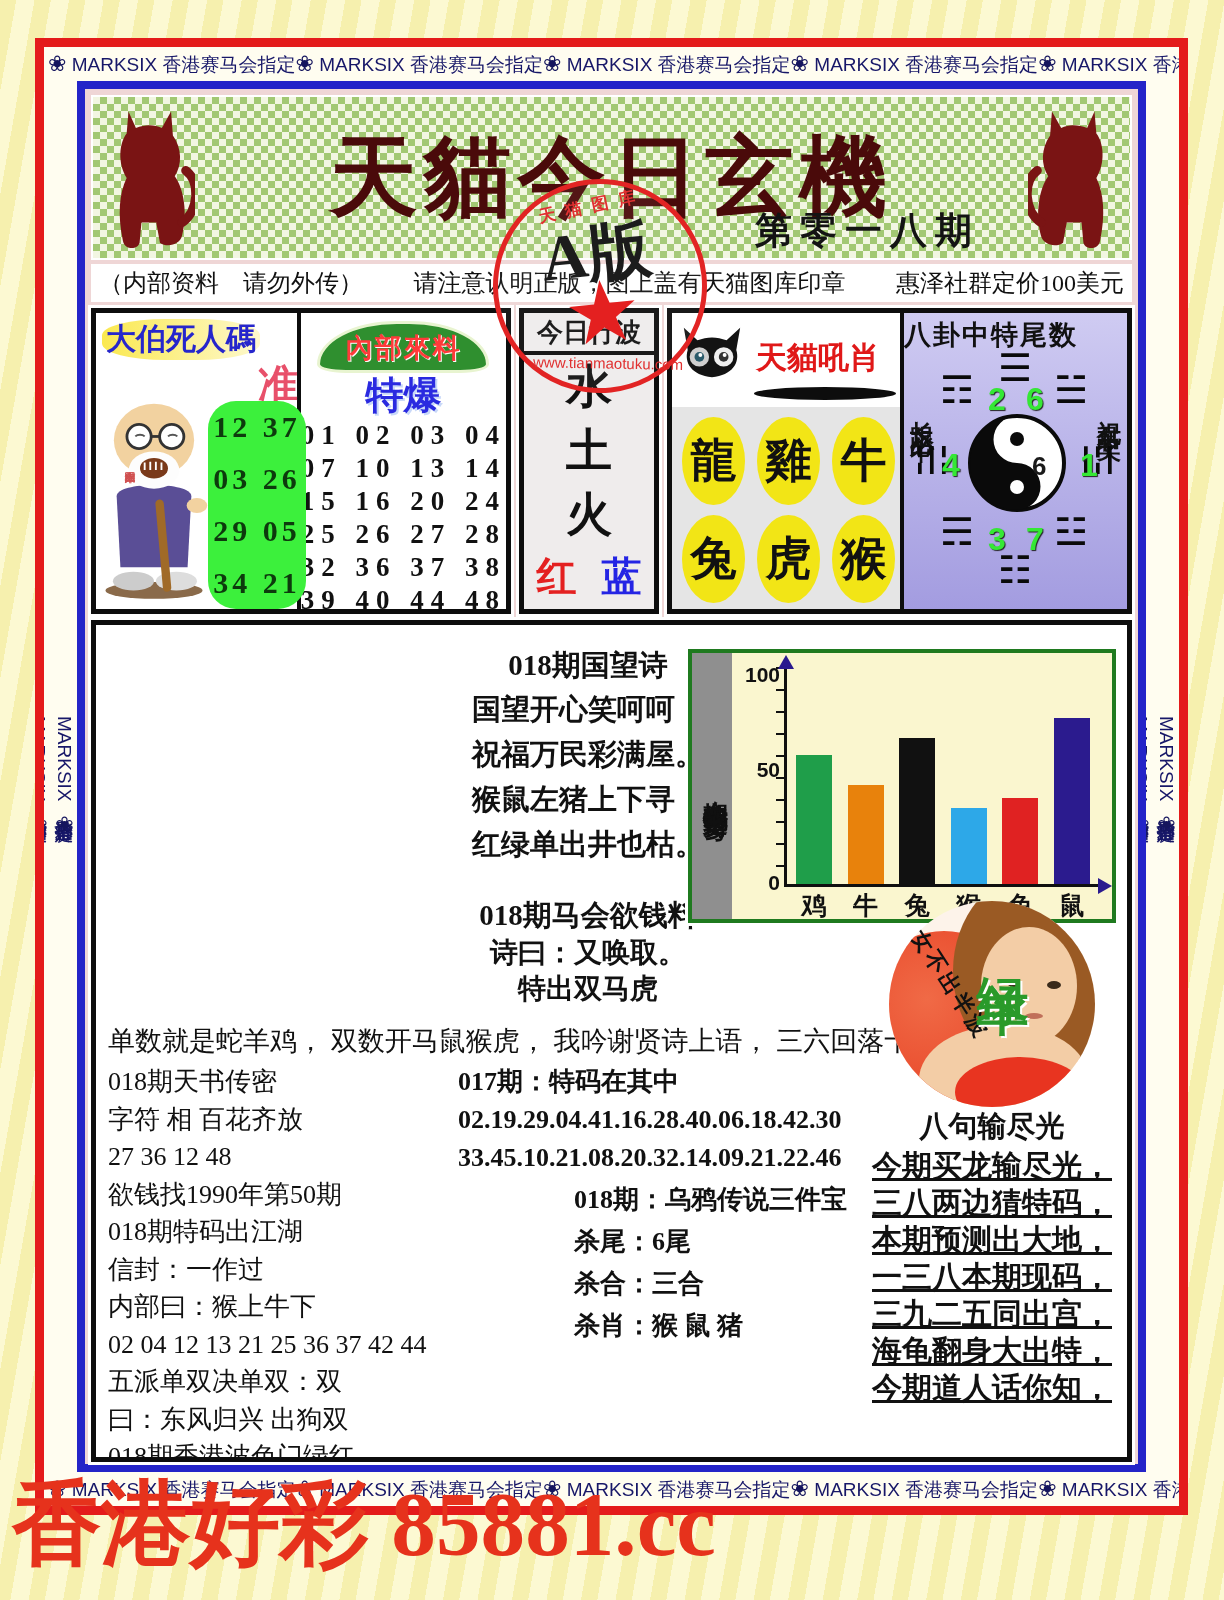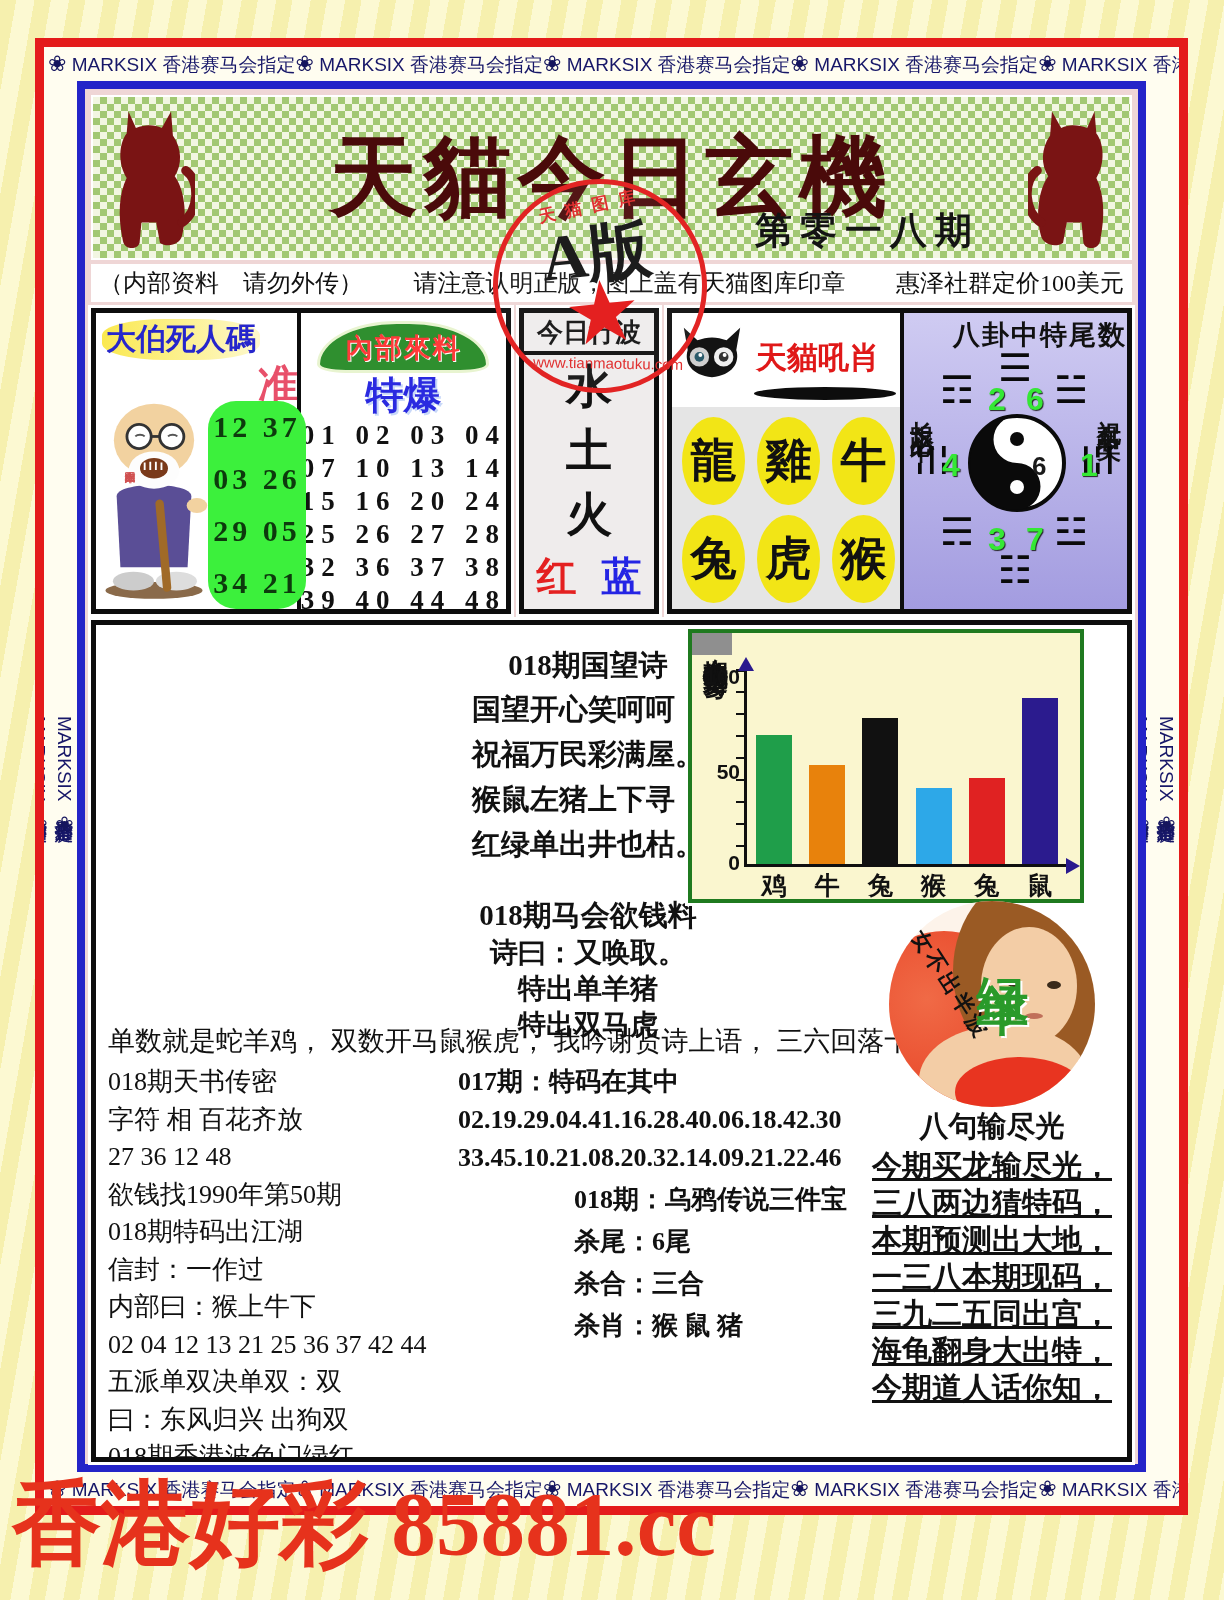--- a/index.html
+++ b/index.html
@@ -81,21 +81,21 @@
   .p-hd { flex:1; display:flex; }
   .houxiao { width:232px; background:#e5e5e5; position:relative; border-right:4px solid #0d0d0d; }
   .hx-top { position:absolute; left:0; top:0; right:0; height:94px; background:#fff; }
   .hx-cat { position:absolute; left:6px; top:8px; width:68px; height:64px; }
   .hx-title { position:absolute; left:84px; top:24px; font-size:31px; font-weight:bold; color:#e01818; white-space:nowrap; }
   .hx-ellipse { position:absolute; left:82px; top:74px; width:142px; height:13px; background:#0d0d0d; border-radius:50%; }
   .oval { position:absolute; width:63px; height:88px; background:#f2e516; border-radius:50%;
     display:flex; align-items:center; justify-content:center; font-size:46px; font-weight:bold; color:#111; }
   .bagua { flex:1; background:linear-gradient(#cfcbf2,#a39ce0); position:relative;
     font-family:"DejaVu Sans",sans-serif; }
-  .bg-title { text-align:right; font-size:27px; font-weight:bold; padding-top:4px;
+  .bg-title { text-align:left; font-size:27px; font-weight:bold; padding-top:4px;
     font-family:"Liberation Serif",serif; letter-spacing:2px; }
   .bg-side { position:absolute; top:88px; writing-mode:vertical-rl; font-size:24px; font-weight:bold;
     font-family:"Liberation Serif",serif; letter-spacing:6px; }
   .tg { position:absolute; font-size:38px; color:#0a0a0a; line-height:38px; }
   .tg.rot { transform:rotate(90deg); }
   .bg-num { position:absolute; font-size:32px; font-weight:bold; color:#35e835; text-shadow:1px 1px 1px #222;
     font-family:"Liberation Sans",sans-serif; }
   .bg-num.dark { color:#1a1a1a; text-shadow:none; font-size:26px; }
   .yinyang { position:absolute; left:63px; top:100px; width:100px; height:100px; }
   
@@ -105,22 +105,22 @@
   .mm { position:absolute; left:322px; top:18px; width:340px; text-align:center; font-weight:bold; }
   .mm .t1 { font-size:29px; line-height:44px; }
   .mm .l1 { font-size:29px; line-height:45px; }
   .mm .t2 { font-size:29px; line-height:40px; margin-top:28px; }
   .mm .l2 { font-size:28px; line-height:36px; }
   .fl-line { position:absolute; left:12px; top:398px; width:800px; font-size:27px; white-space:nowrap; }
   .sl { position:absolute; left:12px; top:438px; font-size:26px; line-height:37.5px; white-space:nowrap; }
   .sr { position:absolute; left:362px; top:438px; font-weight:bold; font-size:26px; line-height:38px; white-space:nowrap; }
   .sr .ind { margin-left:116px; margin-top:4px; }
   
-  .chart { position:absolute; left:592px; top:4px; width:396px; height:274px;
-    border:4px solid #1f7a1f; background:#faf6cf; display:flex; box-shadow:0 0 0 3px #fff;flex-direction:column; }
+  .chart { position:absolute; left:592px; top:24px; width:428px; height:274px;
+    border:4px solid #1f7a1f; background:#faf6cf; display:flex; box-shadow:0 0 0 3px #fff; }
   .chart-strip { width:40px; background:#8f8f8f; writing-mode:vertical-rl; text-orientation:upright;
     font-size:25px; font-weight:bold; color:#101010; text-align:center; padding-top:6px; letter-spacing:2px; }
   .chart-plot { flex:1; position:relative; }
   .yaxis { position:absolute; left:52px; top:14px; bottom:32px; width:3px; background:#101010; }
   .yticks { position:absolute; left:44px; top:14px; bottom:32px; width:8px;
     background:repeating-linear-gradient(to top,transparent 0 19.5px,#101010 19.5px 22px); }
   .yarrow { position:absolute; left:46px; top:2px; width:0; height:0;
     border-left:8px solid transparent; border-right:8px solid transparent; border-bottom:14px solid #2a1a8e; }
   .xaxis { position:absolute; left:52px; right:10px; bottom:32px; height:3px; background:#101010; }
   .xarrow { position:absolute; right:0; bottom:25px; width:0; height:0;
@@ -321,21 +321,20 @@
 
 
         <div class="mm">
           <div class="t1">018期国望诗</div>
           <div class="l1">国望开心笑呵呵，</div>
           <div class="l1">祝福万民彩满屋。</div>
           <div class="l1">猴鼠左猪上下寻，</div>
           <div class="l1">红绿单出井也枯。</div>
           <div class="t2">018期马会欲钱料</div>
           <div class="l2">诗曰：又唤取。</div>
-          <div class="l2">特出单羊猪</div>
           <div class="l2">特出双马虎</div>
         </div>
 
         <div class="chart">
           <div class="chart-strip">今期特码走势参考</div>
           <div class="chart-plot">
             <span class="ylab" style="top:10px">100</span>
             <span class="ylab" style="top:105px">50</span>
             <span class="ylab" style="bottom:24px">0</span>
             <div class="yticks"></div>

